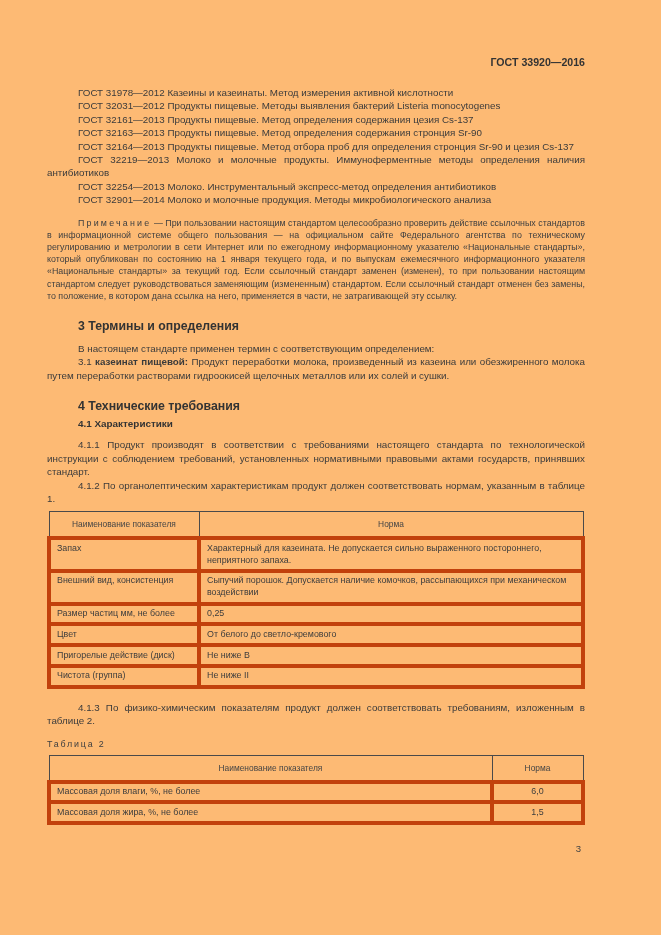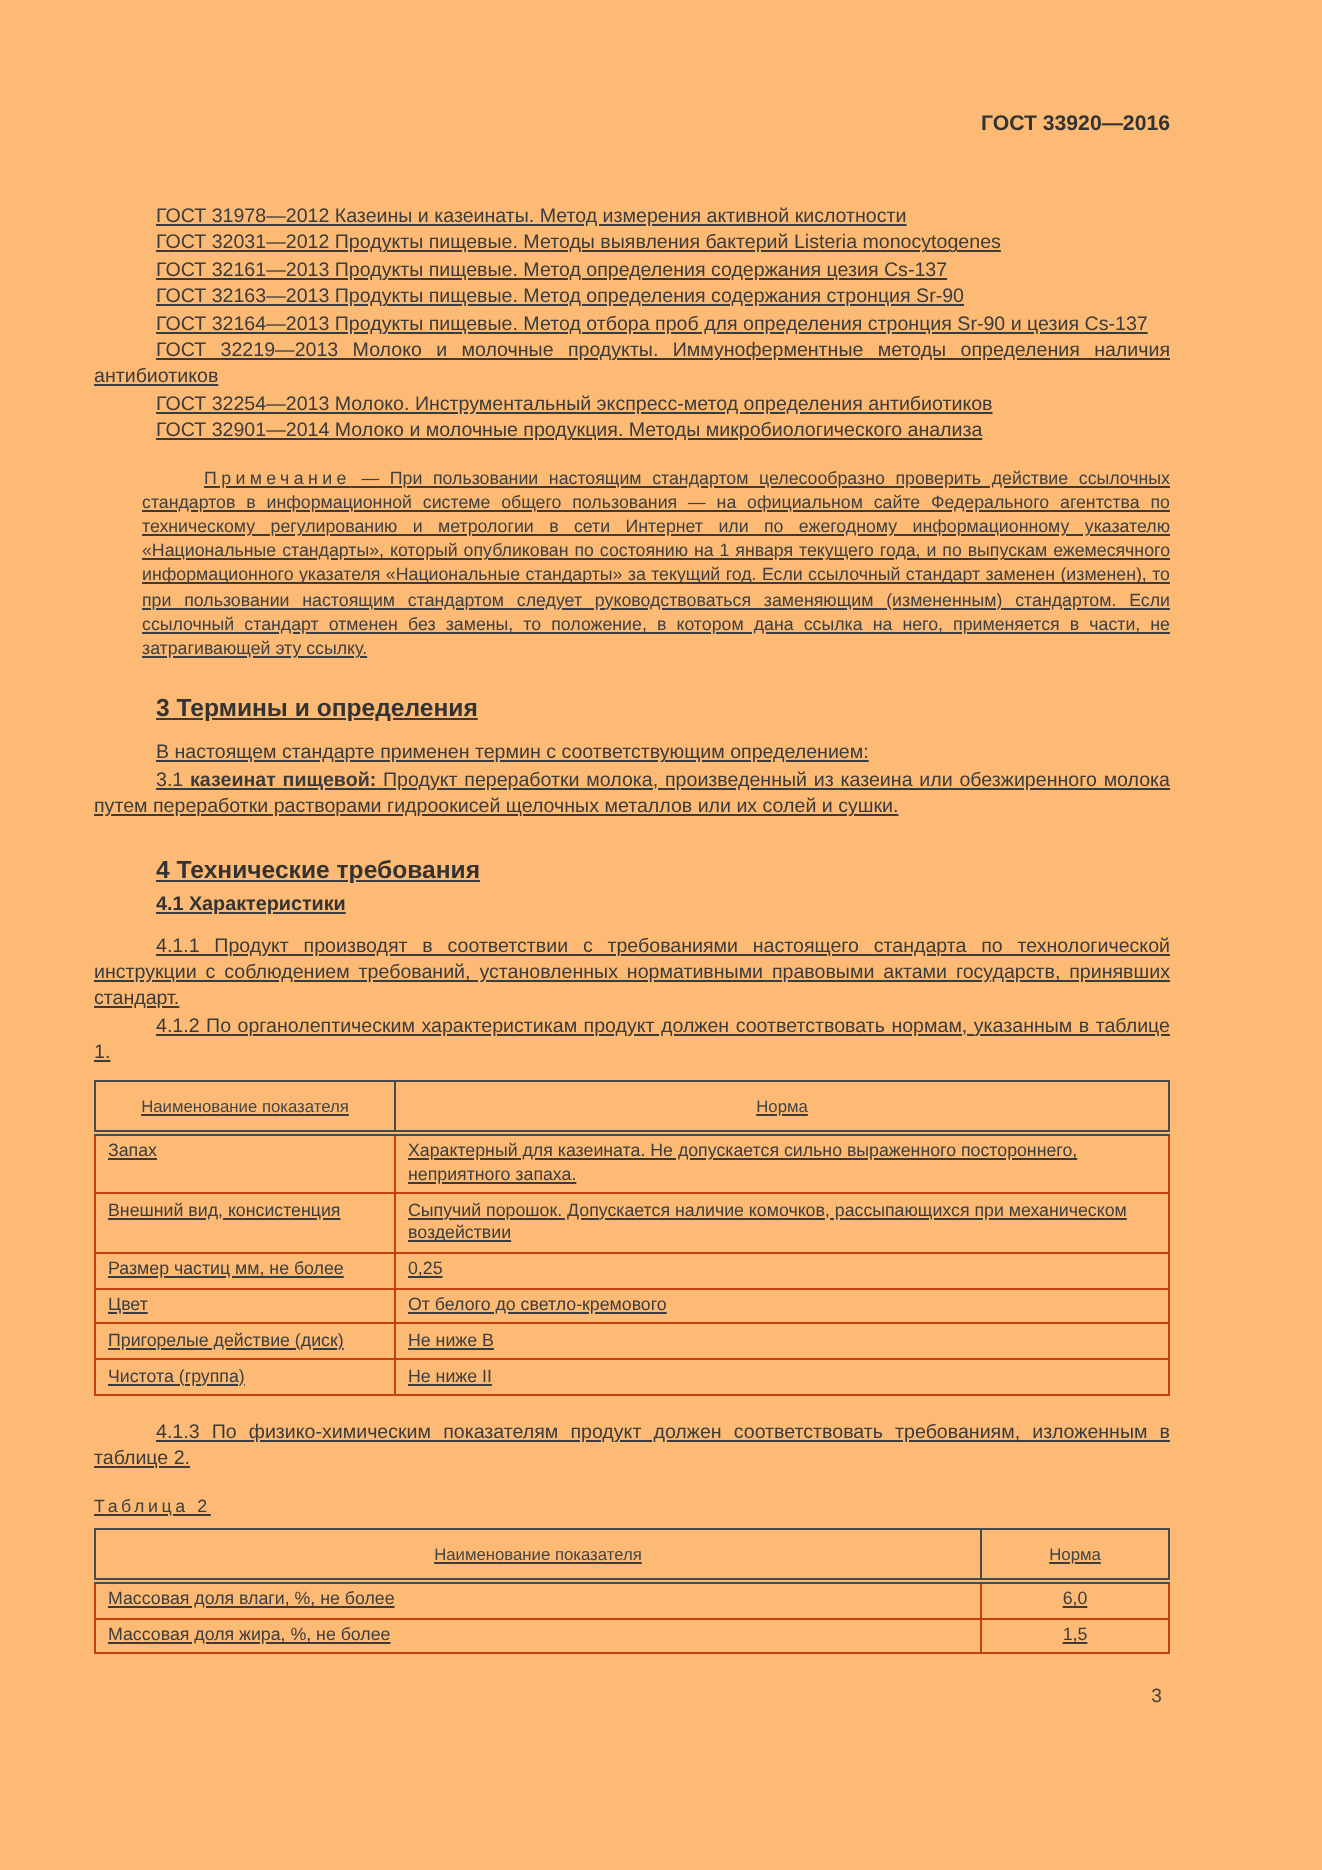--- a/index.html
+++ b/index.html
@@ -20,38 +20,36 @@
     position: absolute;
     top: 56px;
     right: 76px;
     font-size: 10.6px;
     font-weight: bold;
     color: #333;
   }
   .content {
     position: absolute;
     left: 47px;
-    top: 102px;
+    top: 86px;
     width: 538px;
-    text-decoration: underline;
   }
   .ref p {
     font-size: 9.8px;
     line-height: 13.4px;
     text-align: justify;
     text-indent: 31px;
   }
   .note {
     margin-top: 10px;
     font-size: 8.9px;
     line-height: 12.2px;
     text-align: justify;
     text-indent: 31px;
     color: #404040;
-    margin-left: 24px;
   }
   .note-label { letter-spacing: 2.2px; }
   .h-section {
     margin-top: 17px;
     margin-left: 31px;
     font-size: 12.3px;
     font-weight: bold;
     color: #333;
   }
   .para {
@@ -84,21 +82,21 @@
   th {
     border: 1px solid #4a4a4a;
     border-bottom: 3px double #4a4a4a;
     font-weight: normal;
     font-size: 8.4px;
     color: #454545;
     text-align: center;
     padding: 7px 4px;
   }
   td {
-    border: 1px solid #c2410c;
+    border: 4px solid #c2410c;
     font-size: 8.9px;
     line-height: 11.8px;
     color: #3d3d3d;
     vertical-align: top;
     padding: 2.5px 6px;
   }
   .t1-col1 { width: 150px; }
   .t2-col1 { width: 443px; }
   .t2 td.num { text-align: center; }
   .page-number {

